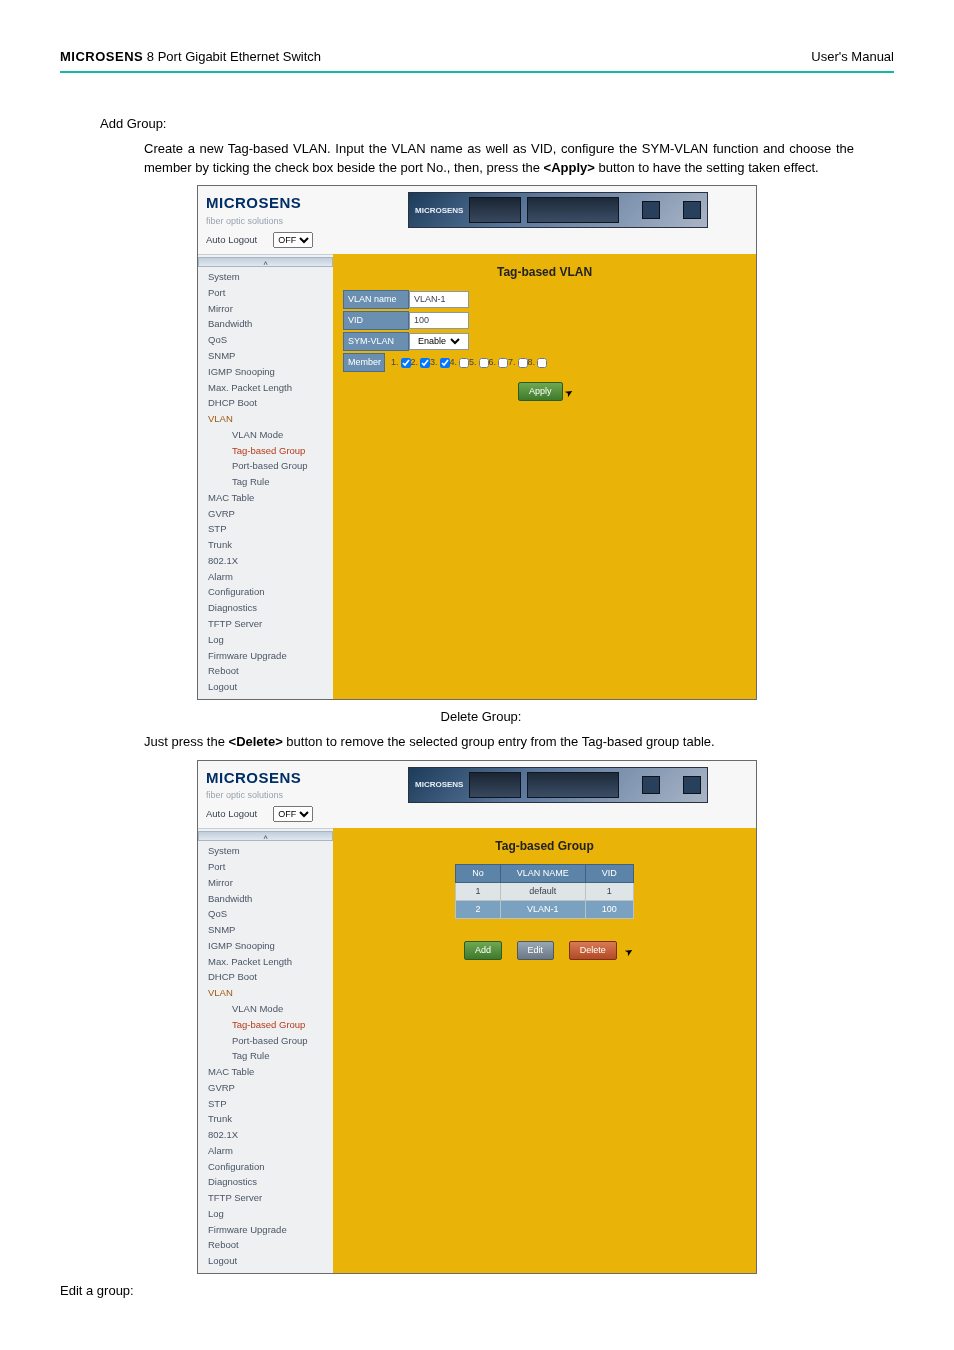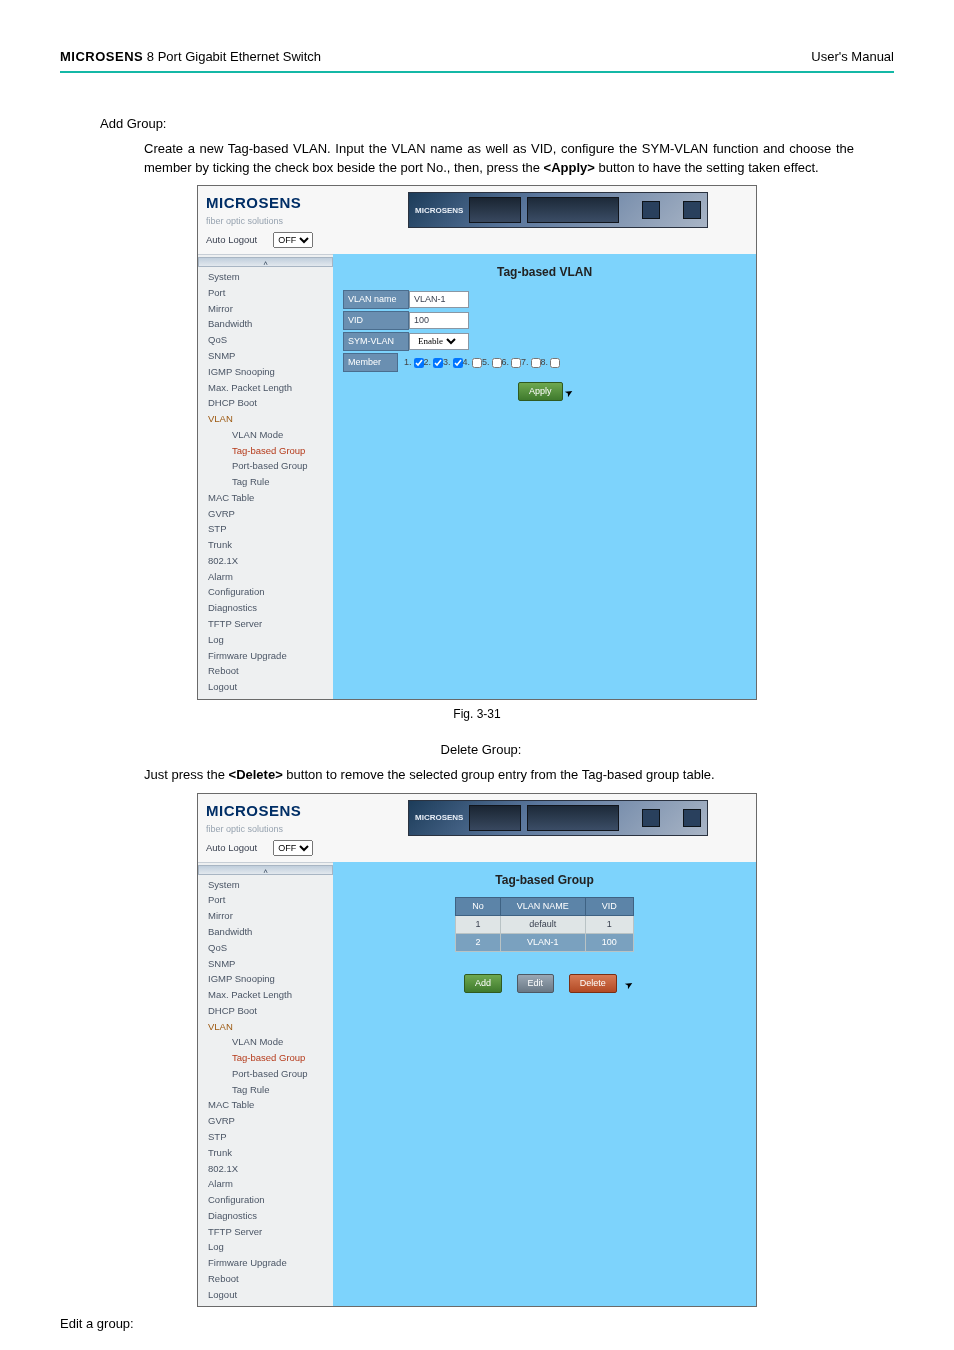--- a/index.html
+++ b/index.html
@@ -45,28 +45,28 @@
     background: #eef0f1;
     border-top: 1px solid #c7ced6;
     padding: 2px 0 4px 0;
   }
   .nav-scroll { height: 10px; background: linear-gradient(180deg,#c0cedc,#e2e8ee); border: 1px solid #a8b5c3; margin-bottom:2px;}
   .nav-scroll .caret { text-align:center; color:#3a4c60; font-size:8px;}
   .nav-item { padding: 1px 4px 1px 10px; color:#4a5565; cursor: pointer; white-space:nowrap;}
   .nav-item.sub { padding-left: 34px; }
   .nav-item.hl1 { color:#9d5a12; }
   .nav-item.hl2 { color:#b53a1a; }
-  .main { flex: 1; background: #7dd3fc; padding: 10px 10px 12px 10px; }
+  .main { flex: 1; background: #eab308; padding: 10px 10px 12px 10px; }
   .panel-title { font-weight:700; font-size: 12px; text-align:center; margin-bottom: 8px; color:#222; }
   .form-row { display:flex; align-items:center; margin-bottom:2px; }
   .lbl { width: 66px; background:#6a8fb1; color:#fff; font-size:9px; padding:2px 4px; border:1px solid #4a6d8e;}
   .val { border:1px solid #8a97a4; background:#fff; padding:1px 4px; font-size:9px; min-width:60px; }
-  .val select { border:none; font-size:9px; background:transparent;font-family:Liberation Serif, serif;}
+  .val select { border:none; font-size:9px; background:transparent;}
   .mem-row { display:flex; align-items:center; gap:6px; margin-top:2px; flex-wrap:wrap;}
-  .mem-row .lbl { width:55px;}
+  .mem-row .lbl { width:42px;}
   .mem-cell { display:inline-flex; align-items:center; gap:2px; font-size:9px; color:#444;}
   .mem-cell input { width:10px; height:10px; }
   .apply-row { text-align:center; margin-top:10px; }
   .btn3d { display:inline-block; padding:2px 10px; font-size:9px; color:#fff;
     background: linear-gradient(180deg,#6ea850,#3f7a2d); border:1px solid #2f5a20; border-radius:2px;}
   .btn3d.grey { background: linear-gradient(180deg,#9aa7b4,#6a7885); border-color:#4d5863;}
   .btn3d.red { background: linear-gradient(180deg,#d77a54,#b24a25); border-color:#7a2f14;}
   .tbl { margin: 6px auto 0 auto; border-collapse:collapse;padding-left:20px; }
   .tbl th { background:#5c84a8; color:#fff; font-weight:400; font-size:9px; padding:2px 16px; border:1px solid #3e6283;}
   .tbl td { background:#dfe5e6; font-size:9px; padding:2px 16px; border:1px solid #b9c3c5; text-align:center;}
@@ -184,21 +184,20 @@
                   <input type="checkbox" style="">
                 </span></span>
           </div>
           <div class="apply-row">
             <span class="btn3d">Apply</span><span class="cursor">➤</span>
           </div>
         </div>
       </div>
     </div>
   </div>
-  <div class="fig-cap">Fig. 3-31</div>
 
   <div class="sec-h" style="margin-left:8px;text-align:center;">Delete Group:</div>
   <p class="para">
     <span>Just press the </span><b class="bold">&lt;Delete&gt;</b><span> button to remove the selected group entry from the Tag-based group table.</span>
   </p>
 
   <div class="shot-wrap">
     <div class="shot">
       <div class="banner">
         <span class="btxt">MICROSENS</span>

